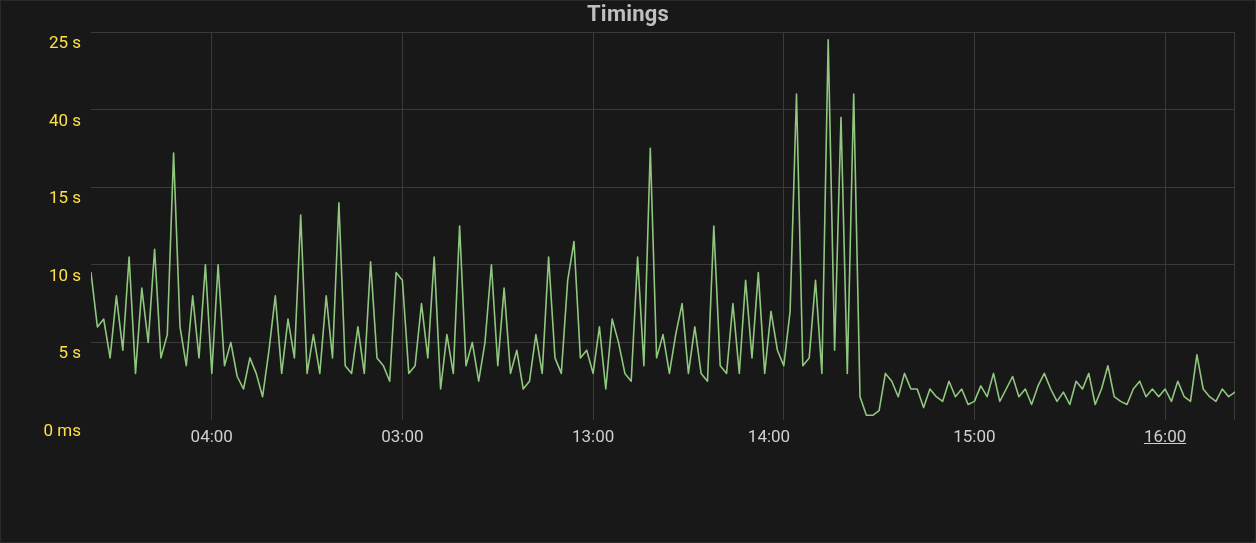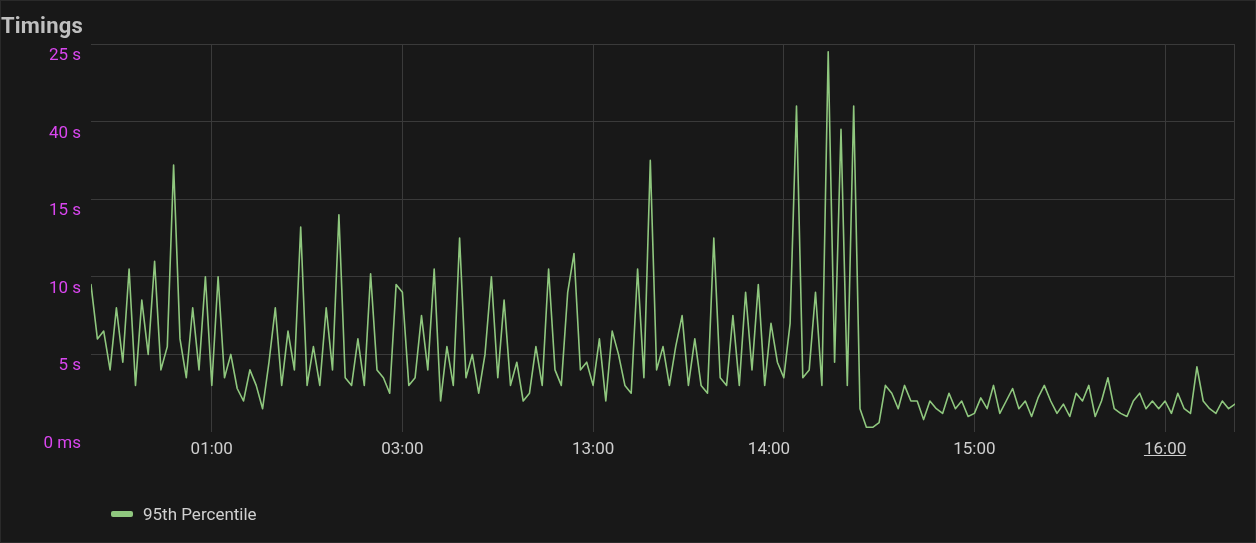--- a/index.html
+++ b/index.html
@@ -13,25 +13,25 @@
     box-sizing: border-box;
     width: 1256px;
     height: 543px;
     background: #181818;
     border: 1px solid #2a2a2a;
     position: relative;
     overflow: hidden;
   }
   .title {
     width: 100%;
-    text-align: left;
+    text-align: center;
     color: #bfbfbf;
     font-weight: 700;
     font-size: 22px;
-    padding-top: 12px;
+    padding-top: 0;
     letter-spacing: .2px;
   }
 
   
   .chart-wrap {
     position: relative;
     box-sizing: border-box;
     width: 100%;
     height: 430px;   
     padding: 6px 20px 0 20px;
@@ -45,21 +45,21 @@
   .y-axis {
     position: relative;
     width: 70px;
     flex: 0 0 70px;
   }
   .y-tick {
     position: absolute;
     right: 10px;
     transform: translateY(50%);
     font-size: 17px;
-    color: #d946ef;
+    color: #fde047;
     white-space: nowrap;
   }
   .plot-col {
     position: relative;
     flex: 1 1 auto;
   }
   .plot-area {
     position: relative;
     width: 100%;
     height: calc(100% - 36px); 
@@ -147,28 +147,24 @@
               <line x1="692.7555555555555" y1="0" x2="692.7555555555555" y2="388"></line>
               <line x1="883.4222222222222" y1="0" x2="883.4222222222222" y2="388"></line>
               <line x1="1074.088888888889" y1="0" x2="1074.088888888889" y2="388"></line>
               <line x1="1143.5" y1="0" x2="1143.5" y2="388"></line>
             </svg>
           <svg class="line" id="line-svg" preserveAspectRatio="none" viewBox="0 0 1144 388">
               <path d="M0.0 240.6 L6.4 294.9 L12.7 287.1 L19.1 325.9 L25.4 263.8 L31.8 318.2 L38.1 225.0 L44.5 341.4 L50.8 256.1 L57.2 310.4 L63.6 217.3 L69.9 325.9 L76.3 302.6 L82.6 121.1 L89.0 294.9 L95.3 333.7 L101.7 263.8 L108.0 325.9 L114.4 232.8 L120.8 341.4 L127.1 232.8 L133.5 333.7 L139.8 310.4 L146.2 344.5 L152.5 357.0 L158.9 325.9 L165.2 341.4 L171.6 364.7 L178.0 318.2 L184.3 263.8 L190.7 341.4 L197.0 287.1 L203.4 325.9 L209.7 183.1 L216.1 341.4 L222.4 302.6 L228.8 341.4 L235.2 263.8 L241.5 325.9 L247.9 170.7 L254.2 333.7 L260.6 341.4 L266.9 294.9 L273.3 341.4 L279.6 229.7 L286.0 325.9 L292.4 333.7 L298.7 349.2 L305.1 240.6 L311.4 248.3 L317.8 341.4 L324.1 333.7 L330.5 271.6 L336.8 325.9 L343.2 225.0 L349.6 357.0 L355.9 302.6 L362.3 341.4 L368.6 194.0 L375.0 333.7 L381.3 310.4 L387.7 349.2 L394.0 310.4 L400.4 232.8 L406.8 333.7 L413.1 256.1 L419.5 341.4 L425.8 318.2 L432.2 357.0 L438.5 349.2 L444.9 302.6 L451.2 341.4 L457.6 225.0 L464.0 325.9 L470.3 341.4 L476.7 248.3 L483.0 209.5 L489.4 325.9 L495.7 318.2 L502.1 341.4 L508.4 294.9 L514.8 357.0 L521.2 287.1 L527.5 310.4 L533.9 341.4 L540.2 349.2 L546.6 225.0 L552.9 333.7 L559.3 116.4 L565.6 325.9 L572.0 302.6 L578.4 341.4 L584.7 302.6 L591.1 271.6 L597.4 341.4 L603.8 294.9 L610.1 341.4 L616.5 349.2 L622.8 194.0 L629.2 333.7 L635.6 341.4 L641.9 271.6 L648.3 341.4 L654.6 248.3 L661.0 325.9 L667.3 240.6 L673.7 341.4 L680.0 279.4 L686.4 318.2 L692.8 333.7 L699.1 279.4 L705.5 62.1 L711.8 333.7 L718.2 325.9 L724.5 248.3 L730.9 341.4 L737.2 7.8 L743.6 318.2 L750.0 85.4 L756.3 341.4 L762.7 62.1 L769.0 364.7 L775.4 383.3 L781.7 383.3 L788.1 378.7 L794.4 341.4 L800.8 349.2 L807.2 364.7 L813.5 341.4 L819.9 357.0 L826.2 357.0 L832.6 375.6 L838.9 357.0 L845.3 364.7 L851.6 369.4 L858.0 349.2 L864.4 364.7 L870.7 357.0 L877.1 372.5 L883.4 369.4 L889.8 353.9 L896.1 364.7 L902.5 341.4 L908.8 369.4 L915.2 357.0 L921.6 344.5 L927.9 364.7 L934.3 357.0 L940.6 372.5 L947.0 353.9 L953.3 341.4 L959.7 357.0 L966.0 369.4 L972.4 360.1 L978.8 372.5 L985.1 349.2 L991.5 357.0 L997.8 341.4 L1004.2 372.5 L1010.5 357.0 L1016.9 333.7 L1023.2 364.7 L1029.6 369.4 L1036.0 372.5 L1042.3 357.0 L1048.7 349.2 L1055.0 364.7 L1061.4 357.0 L1067.7 364.7 L1074.1 357.0 L1080.4 369.4 L1086.8 349.2 L1093.2 364.7 L1099.5 369.4 L1105.9 322.8 L1112.2 357.0 L1118.6 364.7 L1124.9 369.4 L1131.3 357.0 L1137.6 364.7 L1144.0 360.1 " stroke="#8fc77e"></path>
             </svg>
         </div>
         <div class="x-axis" id="x-axis">
-            <div class="x-tick" style="left: 120.756px;">01:00</div>
+            <div class="x-tick" style="left: 120.756px;">04:00</div>
             <div class="x-tick" style="left: 311.422px;">03:00</div>
             <div class="x-tick" style="left: 502.089px;">13:00</div>
             <div class="x-tick" style="left: 678px;">14:00</div>
             <div class="x-tick" style="left: 883.422px; text-align: right;">15:00</div>
             <div class="x-tick" style="left: 1074.09px; text-decoration: underline;">16:00</div>
           </div>
       </div>
     </div>
   </div>
 
-  <div class="legend">
-    <span class="legend-swatch" id="legend-swatch" style="background: rgb(143, 199, 126);"></span>
-    <span class="legend-label">95th Percentile</span>
-  </div>
 </div>
 
 </body></html>

